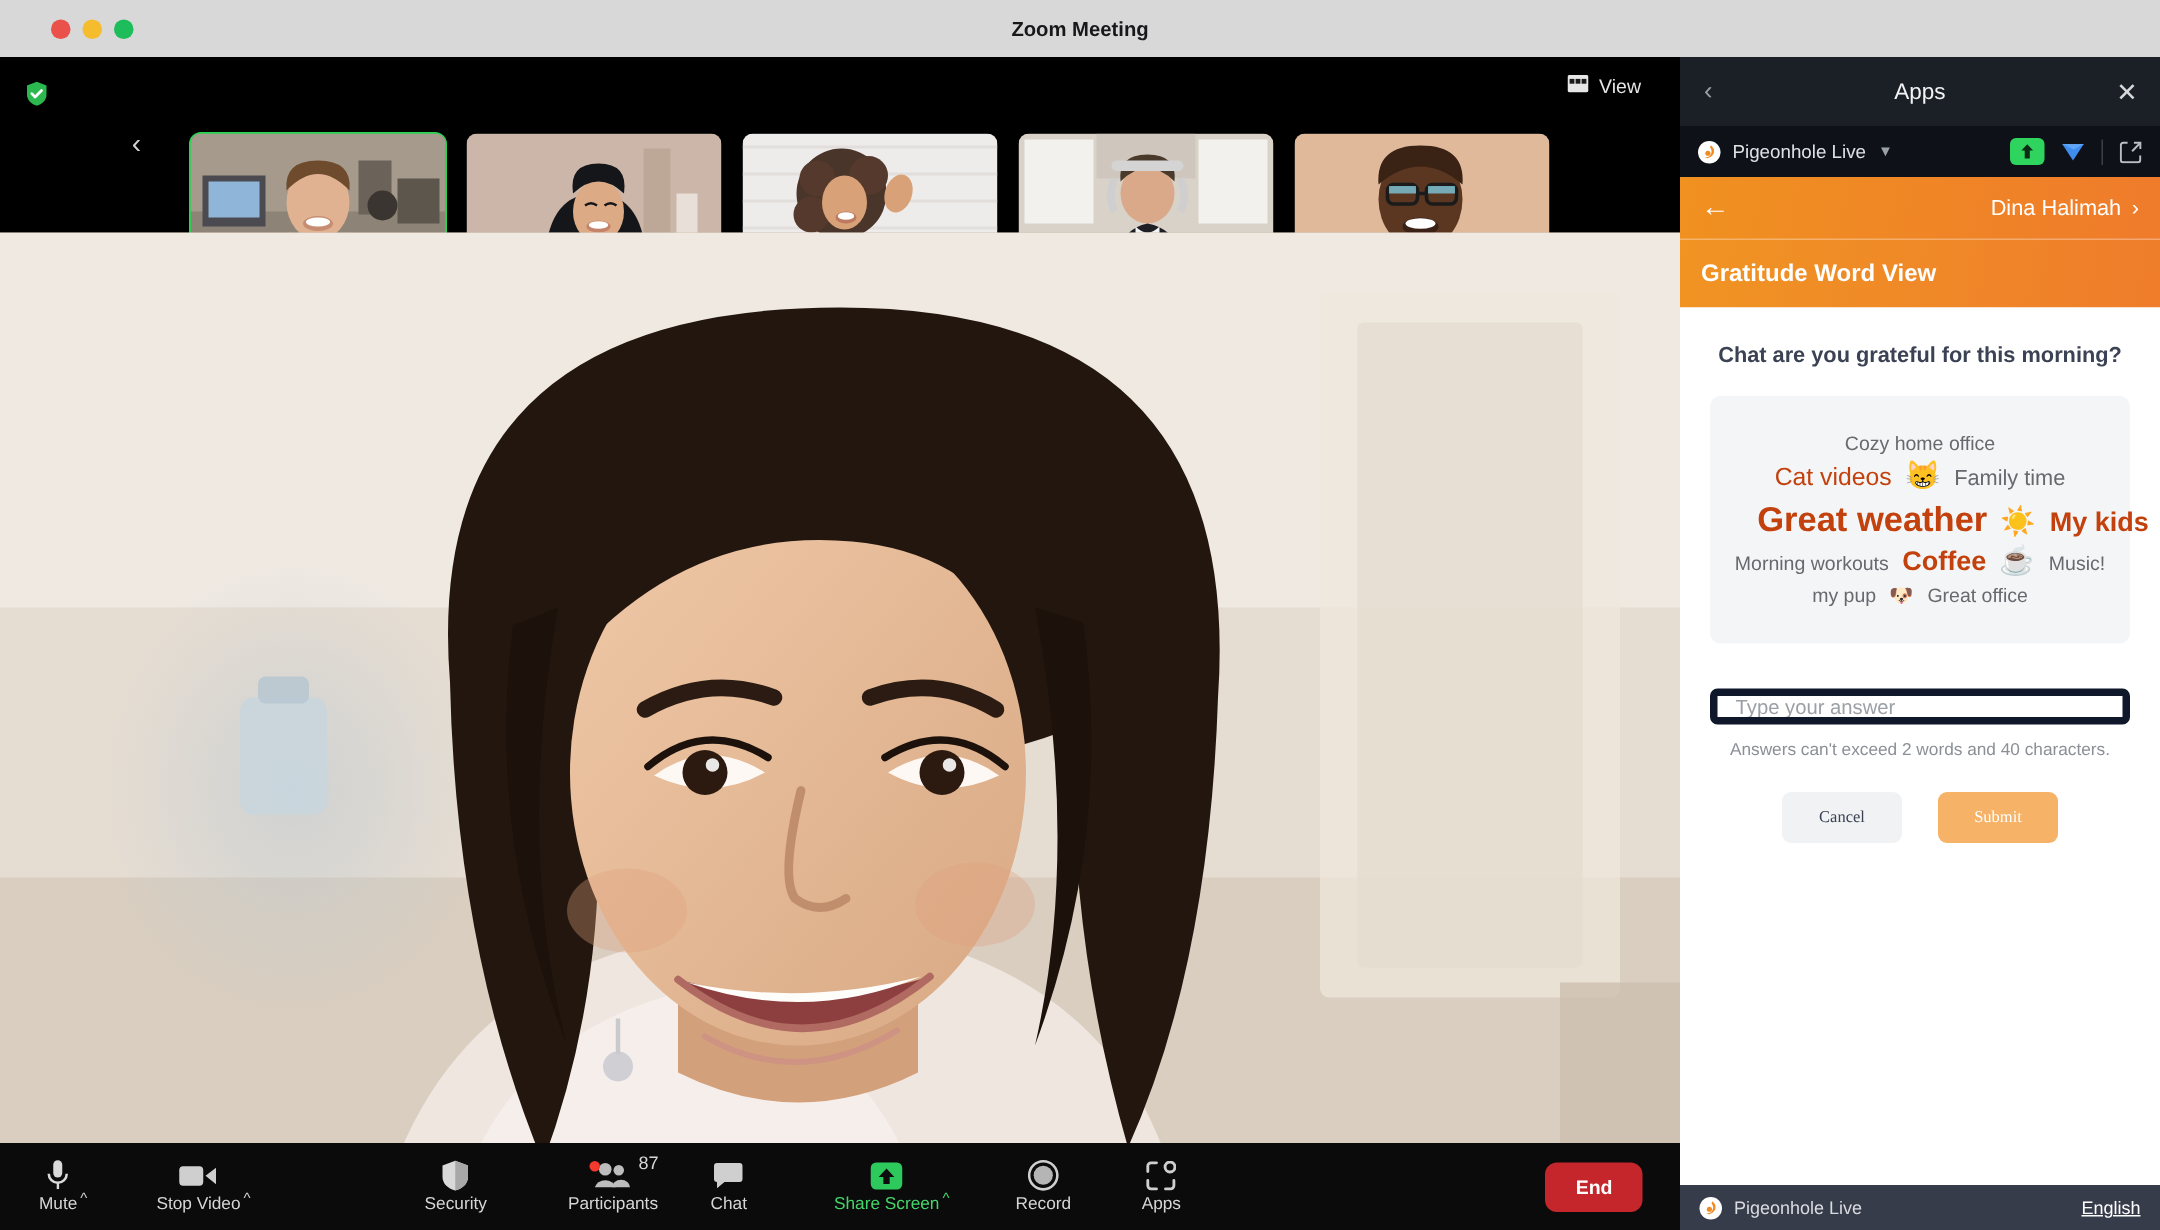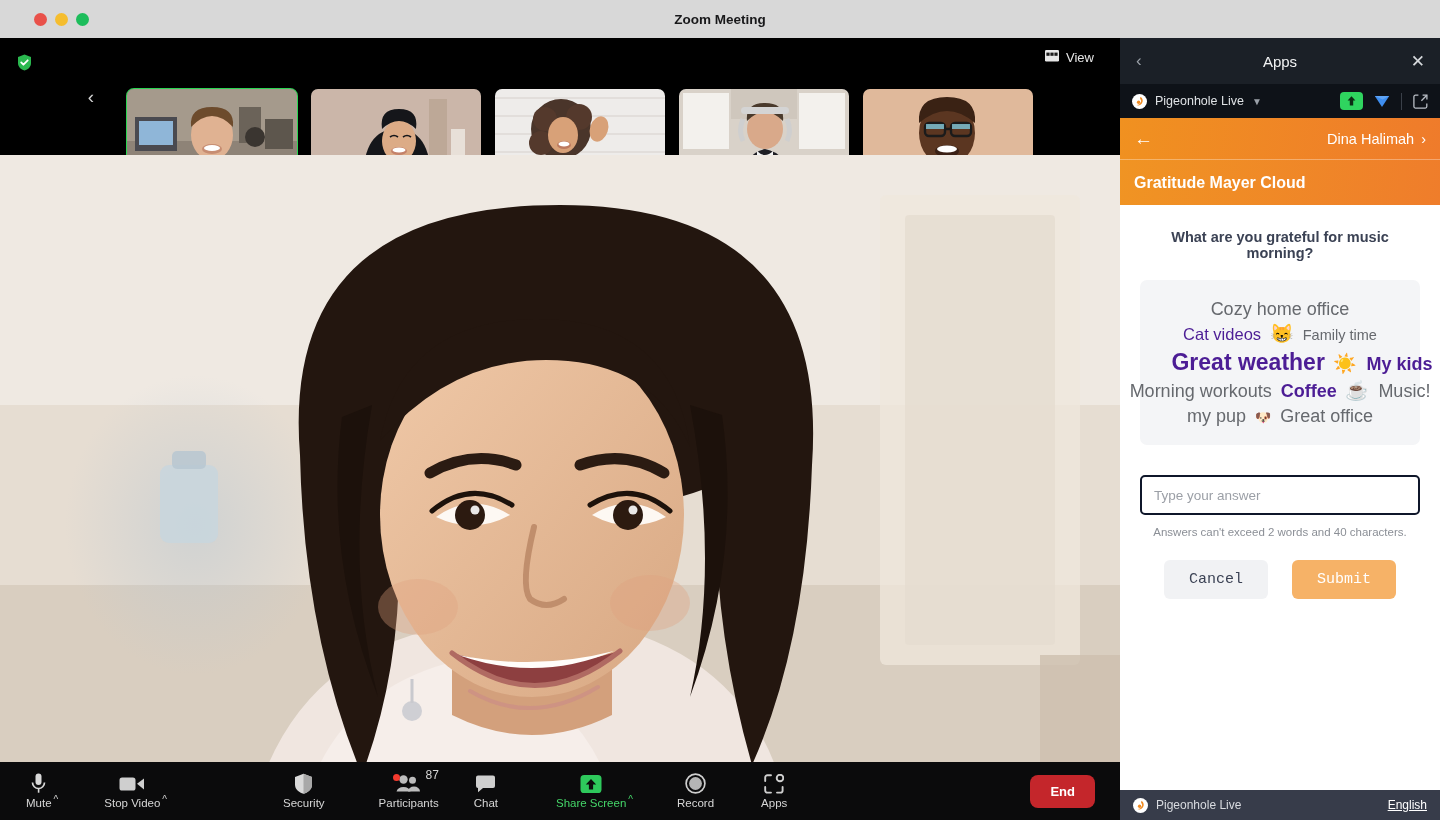--- a/index.html
+++ b/index.html
@@ -158,41 +158,41 @@
     background: #f4f5f7; border-radius: 7px; height: 165px;
     display: flex; flex-direction: column; align-items: center;
     justify-content: center; gap: 2px; padding: 8px 10px;
   }
   .cloud-row {
     display: flex; align-items: baseline; justify-content: center;
     gap: 9px; flex-wrap: nowrap; line-height: 1.25;
   }
   .w { white-space: nowrap; }
   .w.g { color: #66696e; }
-  .w.o { color: #4c1d95; }
-  .s13 { font-size: 18px; text-align: center; }
+  .w.o { color: #c2410c; }
+  .s13 { font-size: 13px; text-align: center; }
   .s15 { font-size: 14.5px; }
   .s17 { font-size: 16.5px; }
   .s24 { font-size: 23px; font-weight: bold; margin-left: 44px; }
   .s19 { font-size: 18px; font-weight: bold; }
   .emj { font-size: 13px; }
   .emj-lg { font-size: 19px; }
 
   .answer-input {
-    width: 100%; height: 40px; margin-top: 30px;
-    border: 2px solid #0f172a; border-radius: 5px;
+    width: 100%; height: 24px; margin-top: 30px;
+    border: 5px solid #0f172a; border-radius: 5px;
     padding: 0 12px; font-size: 13.5px; color: #3b4254;
     font-family: "Liberation Sans", sans-serif; outline: none; background: #fff;
   }
   .answer-input::placeholder { color: #9b9fa6; }
   .hint { margin-top: 11px; font-size: 11.5px; color: #8b8f96; text-align: center; }
   .btn-row { display: flex; justify-content: center; gap: 24px; margin-top: 22px; }
   .btn {
-    border: none; border-radius: 6px; font-size: 15px; cursor: pointer;
-    padding: 11px 0; width: 104px; font-family: Liberation Mono, monospace;
+    border: none; border-radius: 6px; font-size: 11px; cursor: pointer;
+    padding: 11px 0; width: 80px; font-family: Liberation Serif, serif;
   }
   .btn.cancel { background: #f1f2f4; color: #3b4254; }
   .btn.submit { background: #f6b267; color: #fff; }
 
   .panel-foot {
     height: 30px; background: #373c4a; display: flex; align-items: center;
     padding: 0 13px; gap: 8px; flex: 0 0 auto;
   }
   .foot-name { color: #d9dbe0; font-size: 12px; }
   .foot-lang {
@@ -549,24 +549,24 @@
     </div>
 
     <div class="orange-top">
       <span class="arrow-back">←</span>
       <span class="presenter">
         <span>Dina Halimah</span>
         <span>›</span>
       </span>
     </div>
 
-    <div class="orange-title">Gratitude Mayer Cloud</div>
+    <div class="orange-title">Gratitude Word View</div>
 
     <div class="panel-body">
-      <div class="question">What are you grateful for music morning?</div>
+      <div class="question">Chat are you grateful for this morning?</div>
 
       <div class="cloud">
 
         <div class="cloud-row">
           <span class="w g s13">Cozy home office</span>
         </div>
 
         <div class="cloud-row">
           <span class="w o s17">Cat videos</span>
           <span class="emj-lg">😸</span>

